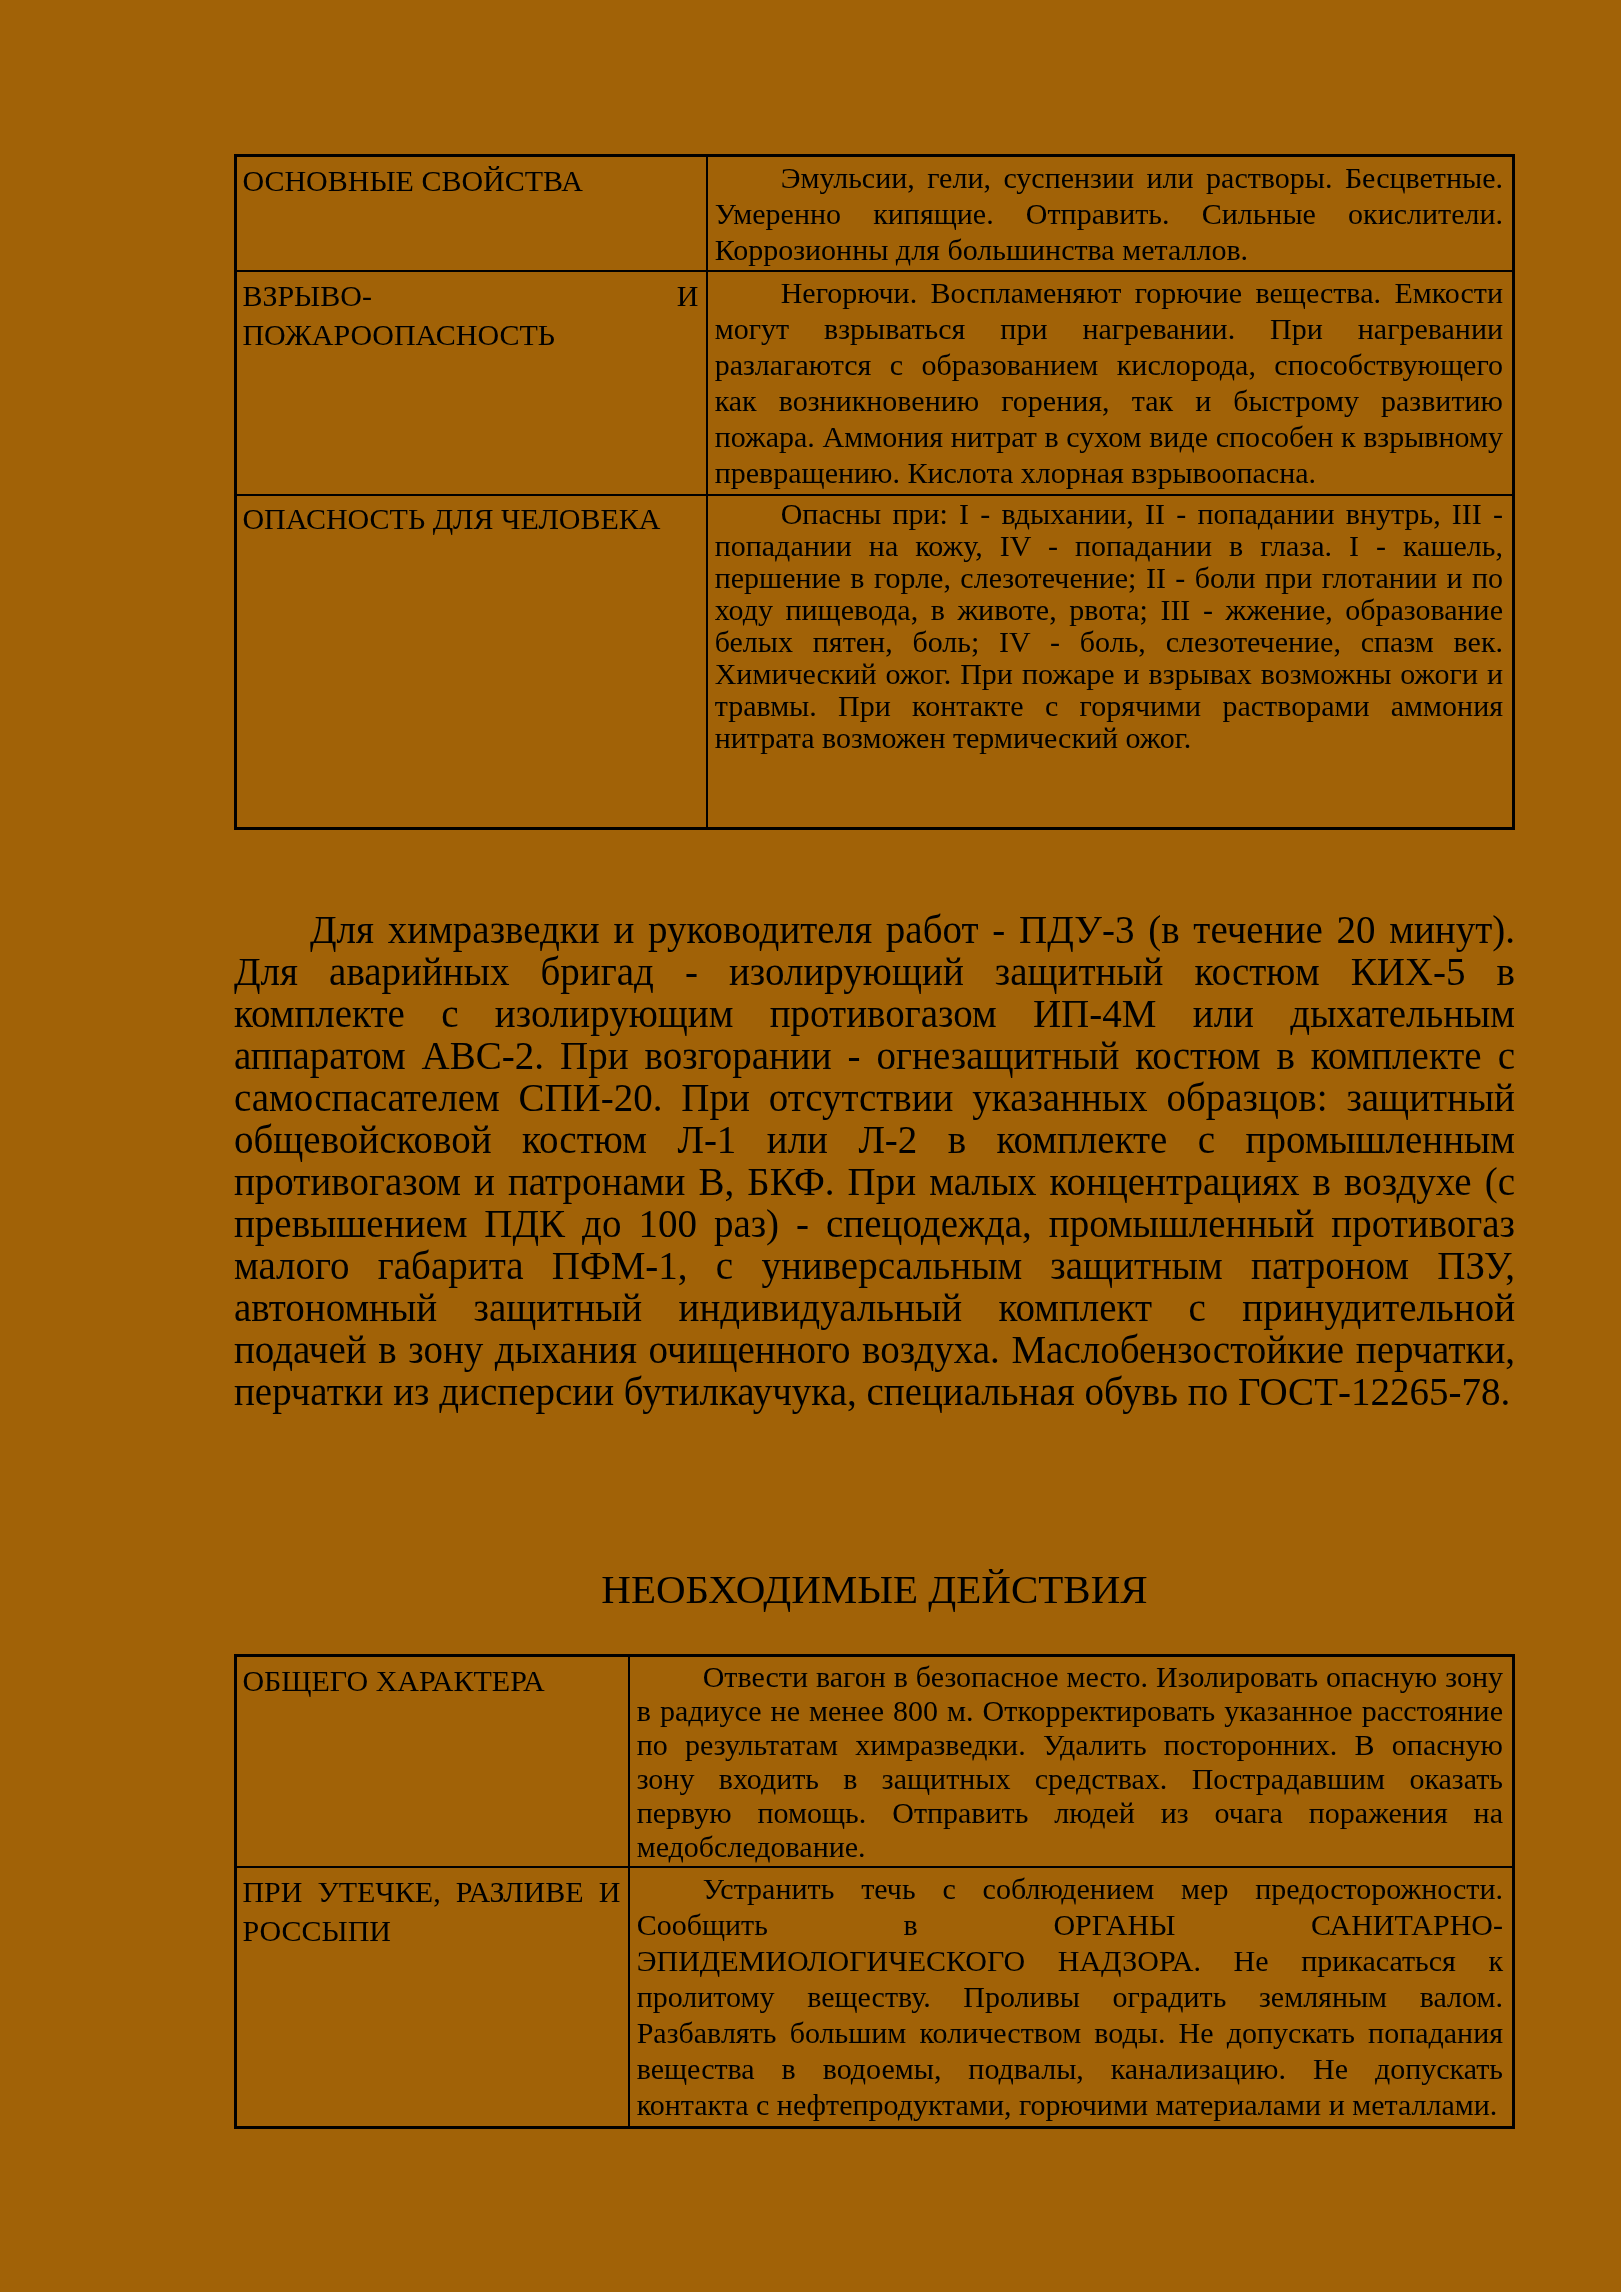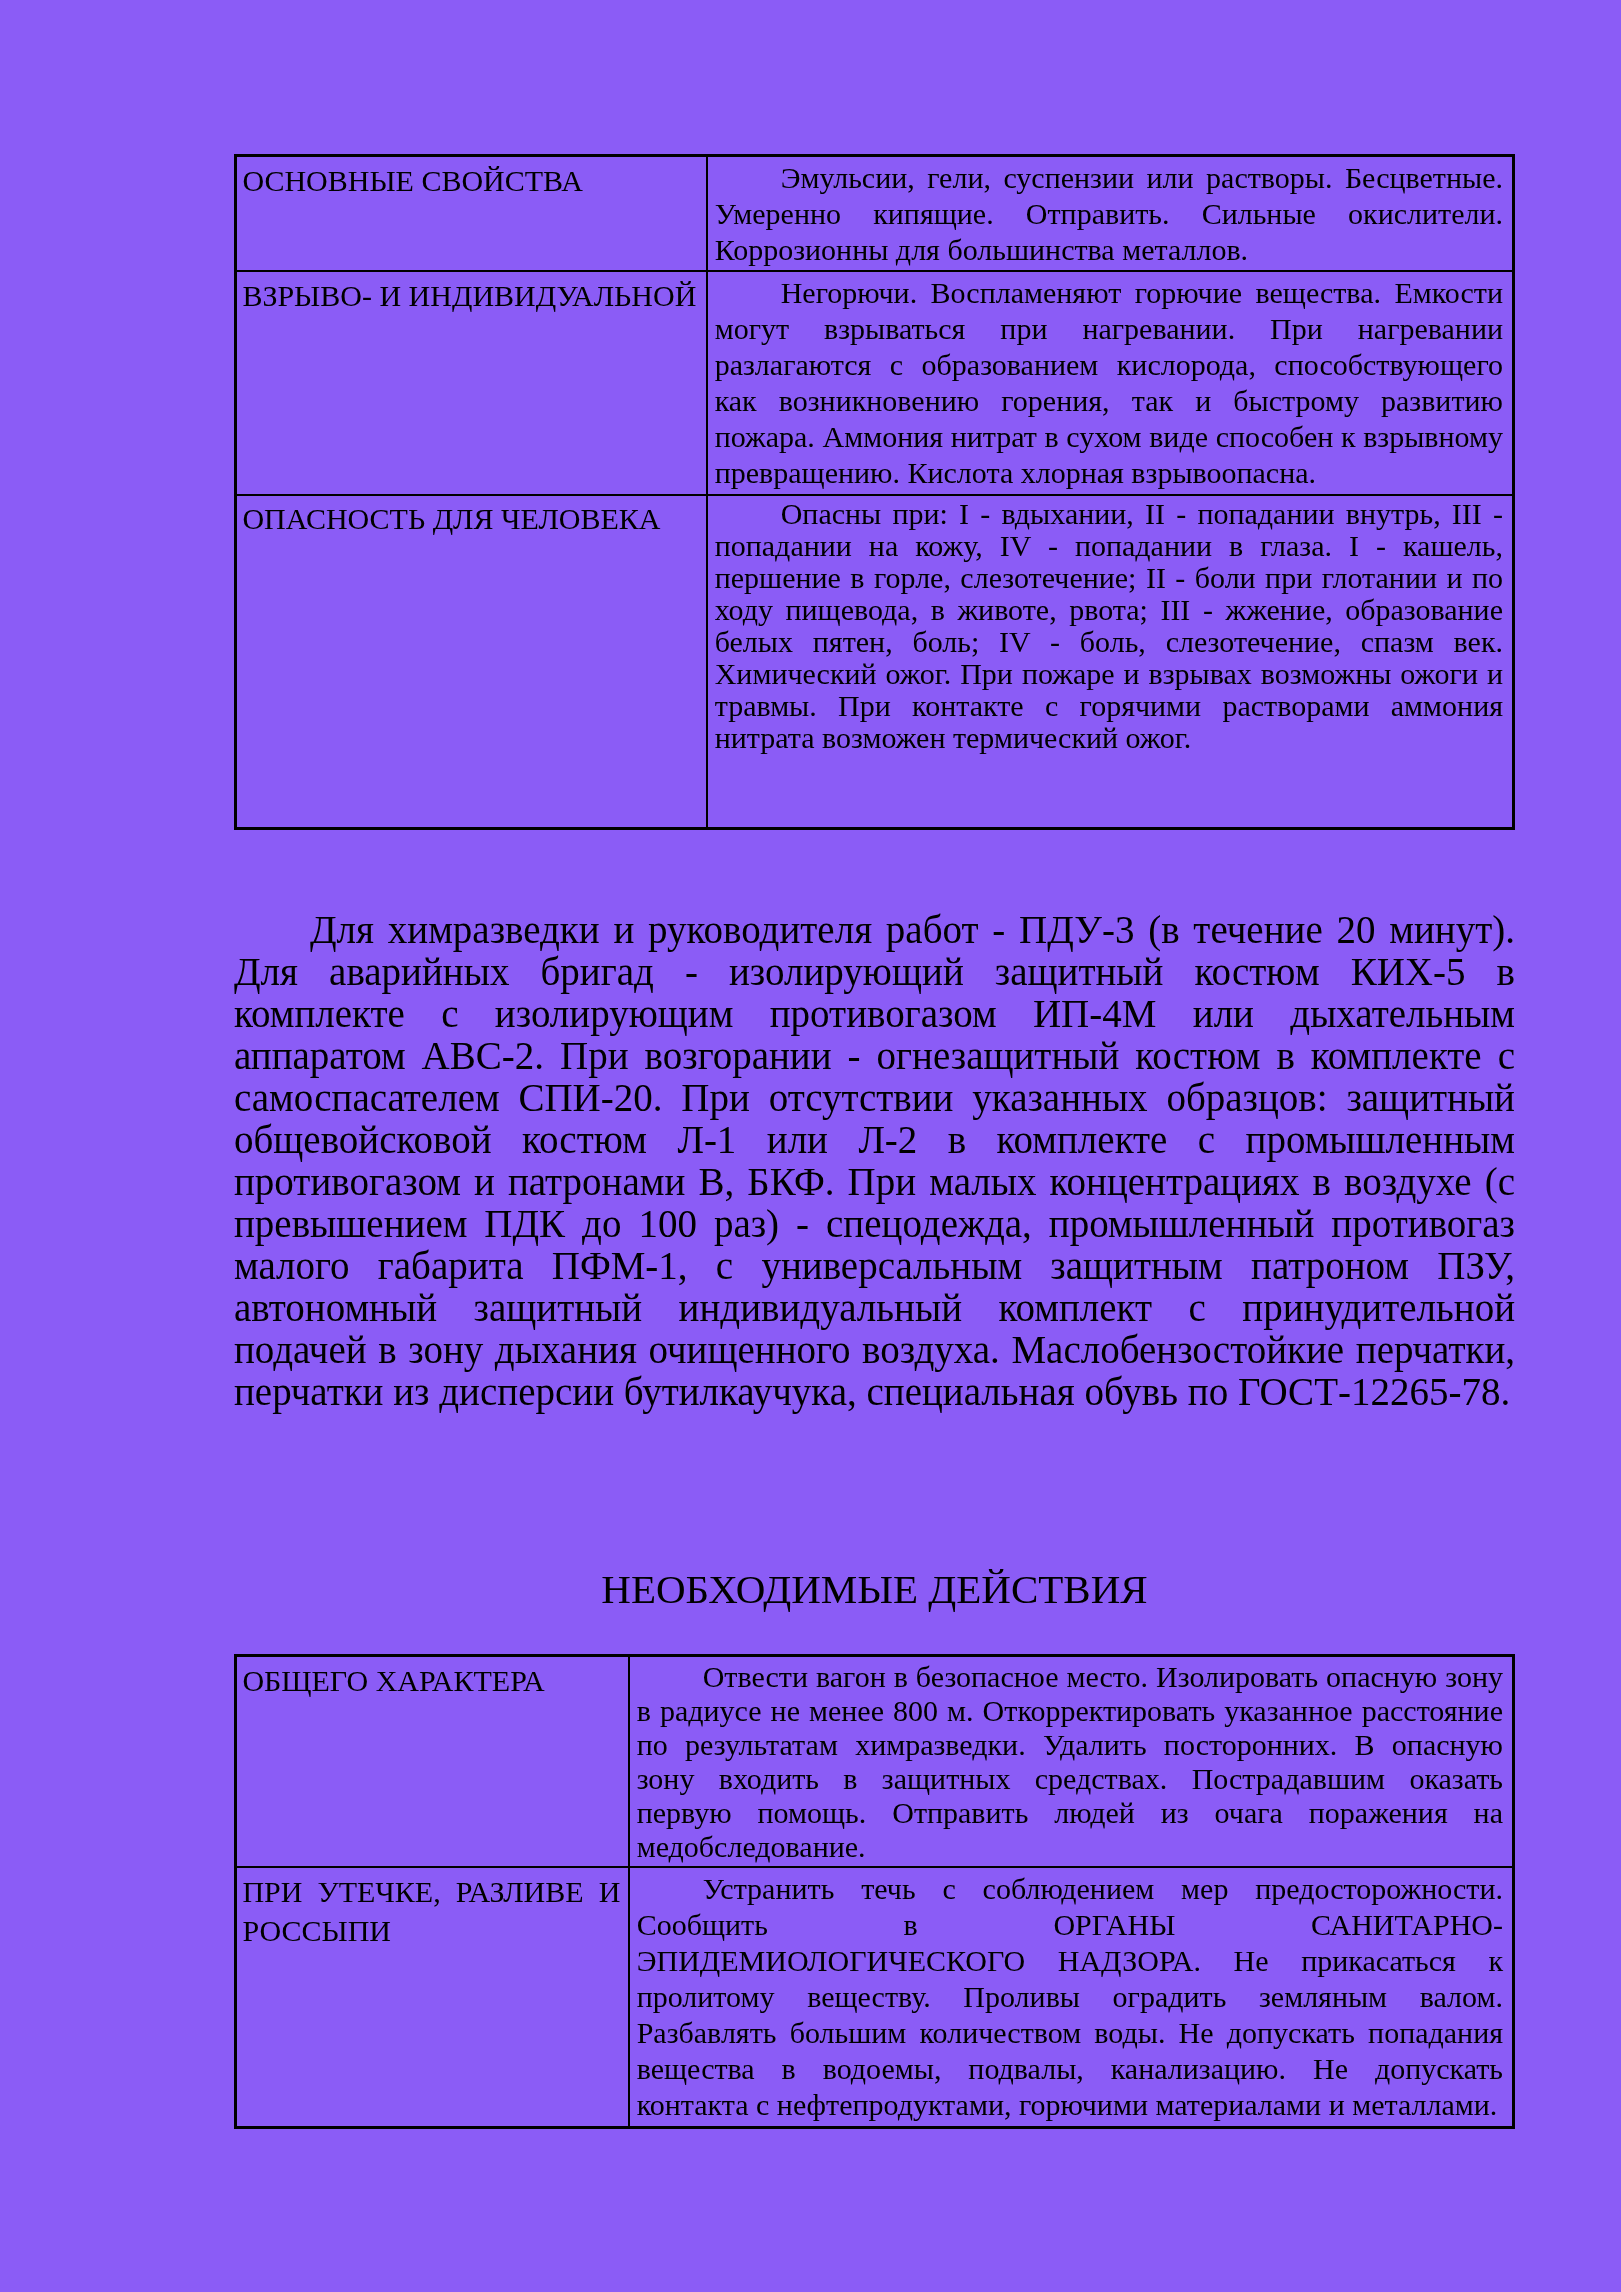--- a/index.html
+++ b/index.html
@@ -11,21 +11,21 @@
     height: 2293px;
     background: #ffffff;
     color: #000000;
     font-family: "Liberation Serif", "DejaVu Serif", serif;
     position: relative;
     overflow: hidden;
   }
   .page {
     position: absolute;
     inset: 0;
-    background: #8b5cf6;
+    background: #a16207;
   }
   table.doc-table {
     position: absolute;
     left: 234px;
     width: 1281px;
     border-collapse: collapse;
     table-layout: fixed;
     border: 3.6px solid #000000;
   }
   #properties-table { top: 154px; }
@@ -98,21 +98,21 @@
       <tr class="r-t1-1">
         <td>
           <p class="label-p">ОСНОВНЫЕ СВОЙСТВА</p>
         </td>
         <td>
           <p class="text-p lh40">Эмульсии, гели, суспензии или растворы. Бесцветные. Умеренно кипящие. Отправить. Сильные окислители. Коррозионны для большинства металлов.</p>
         </td>
       </tr>
       <tr class="r-t1-2">
         <td>
-          <p class="label-p">ВЗРЫВО- И ИНДИВИДУАЛЬНОЙ</p>
+          <p class="label-p">ВЗРЫВО- И ПОЖАРООПАСНОСТЬ</p>
         </td>
         <td>
           <p class="text-p lh40">Негорючи. Воспламеняют горючие вещества. Емкости могут взрываться при нагревании. При нагревании разлагаются с образованием кислорода, способствующего как возникновению горения, так и быстрому развитию пожара. Аммония нитрат в сухом виде способен к взрывному превращению. Кислота хлорная взрывоопасна.</p>
         </td>
       </tr>
       <tr class="r-t1-3">
         <td>
           <p class="label-p">ОПАСНОСТЬ ДЛЯ ЧЕЛОВЕКА</p>
         </td>
         <td>

